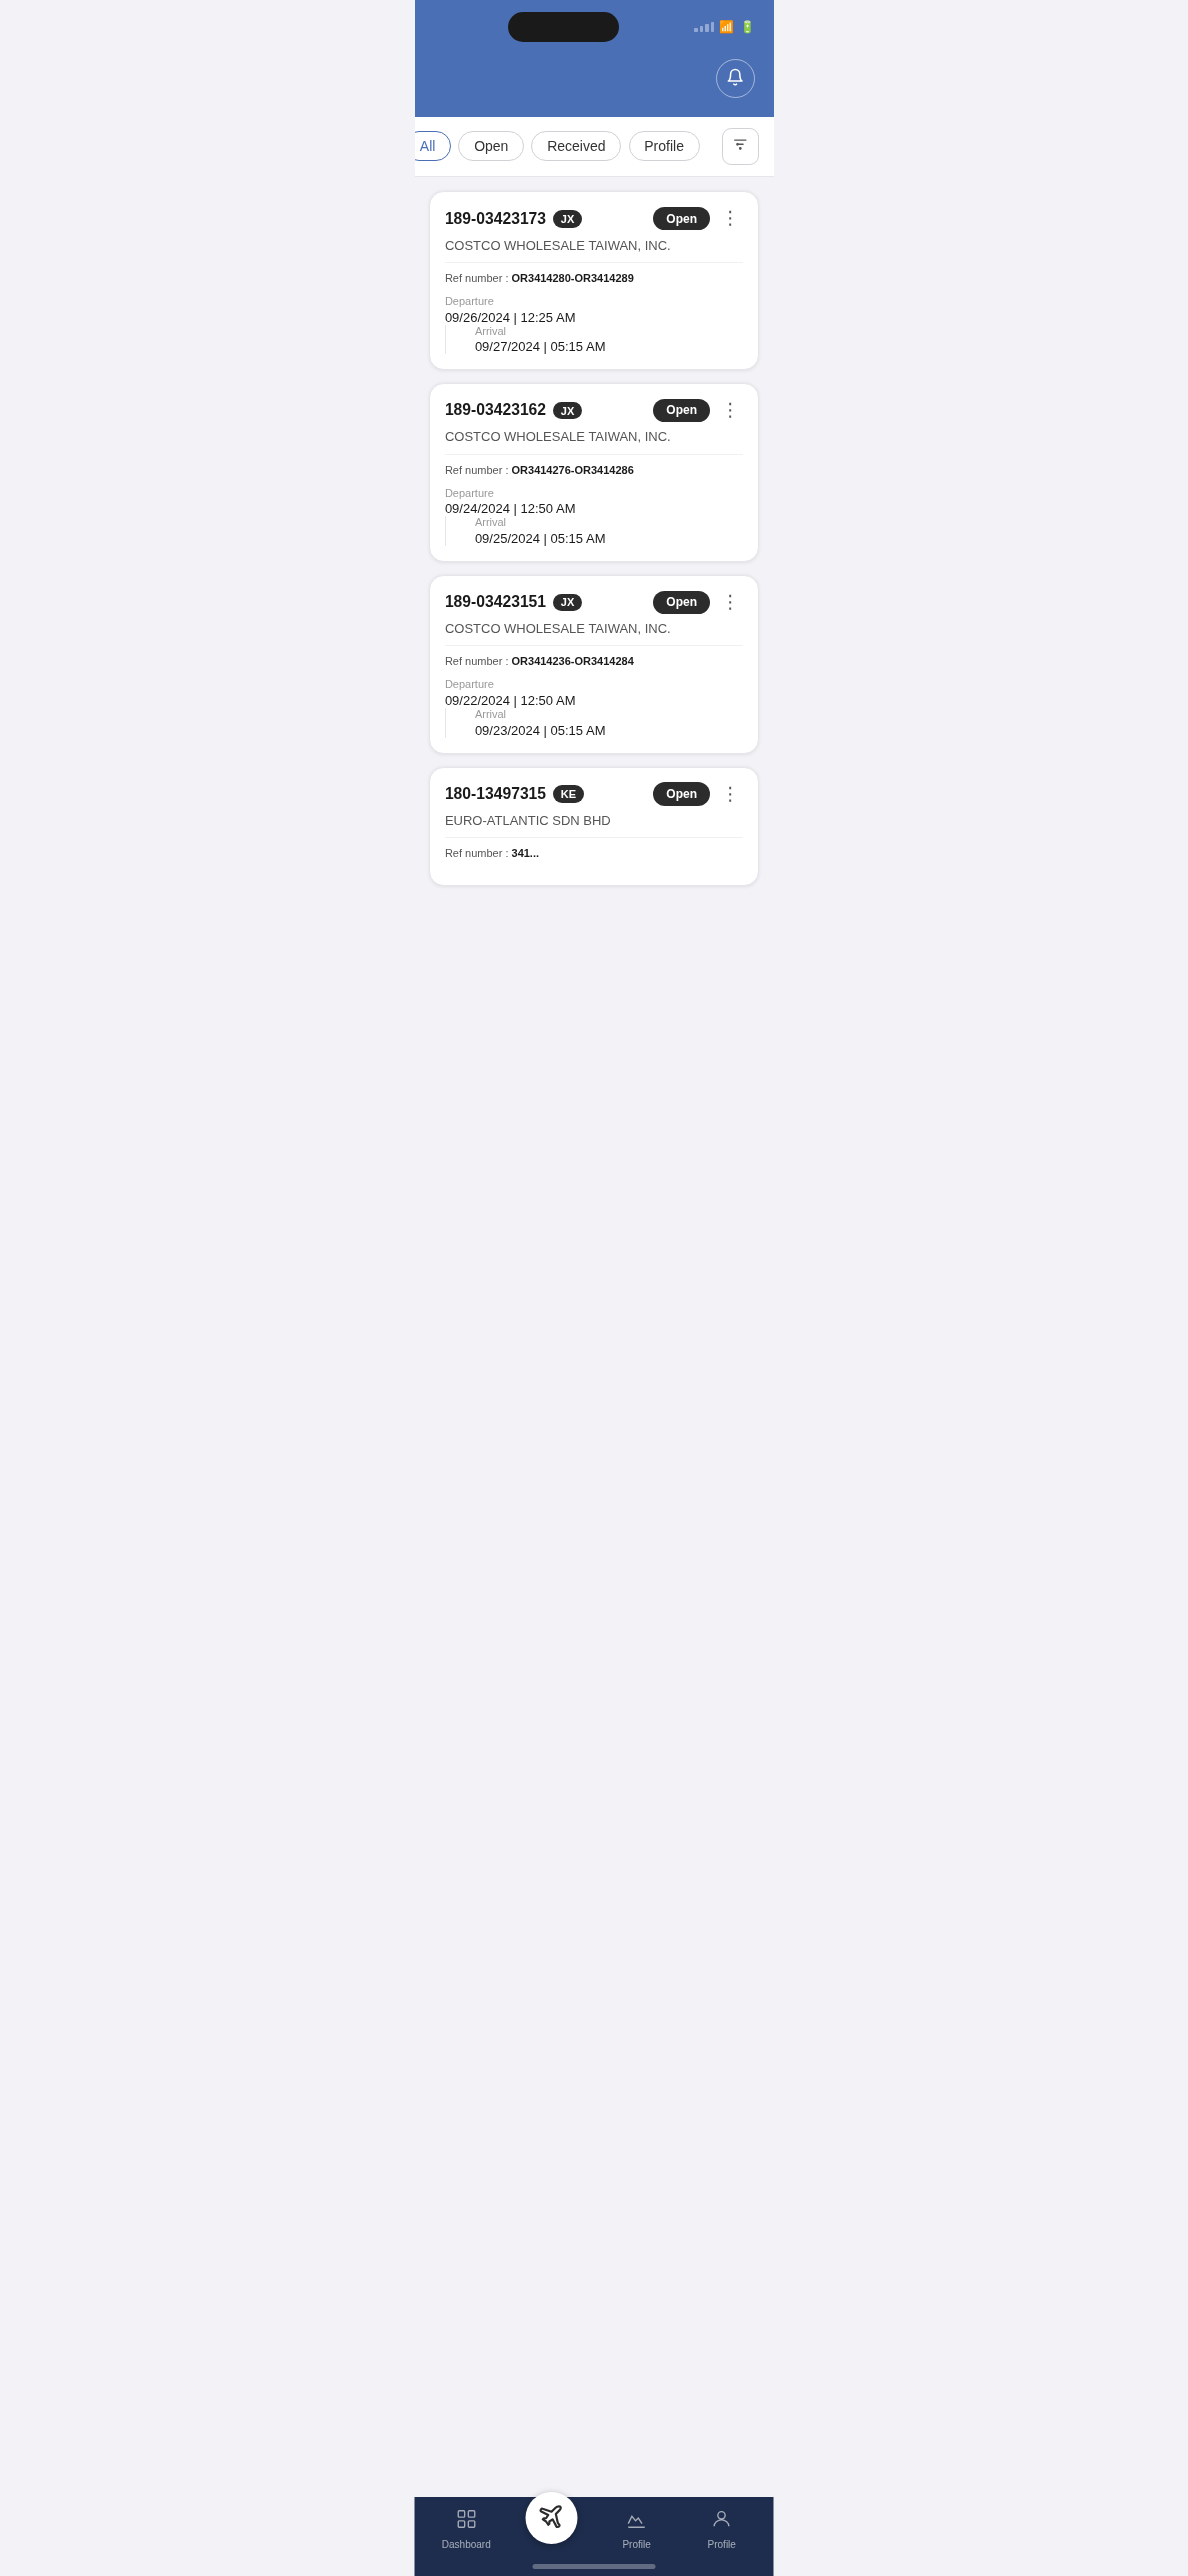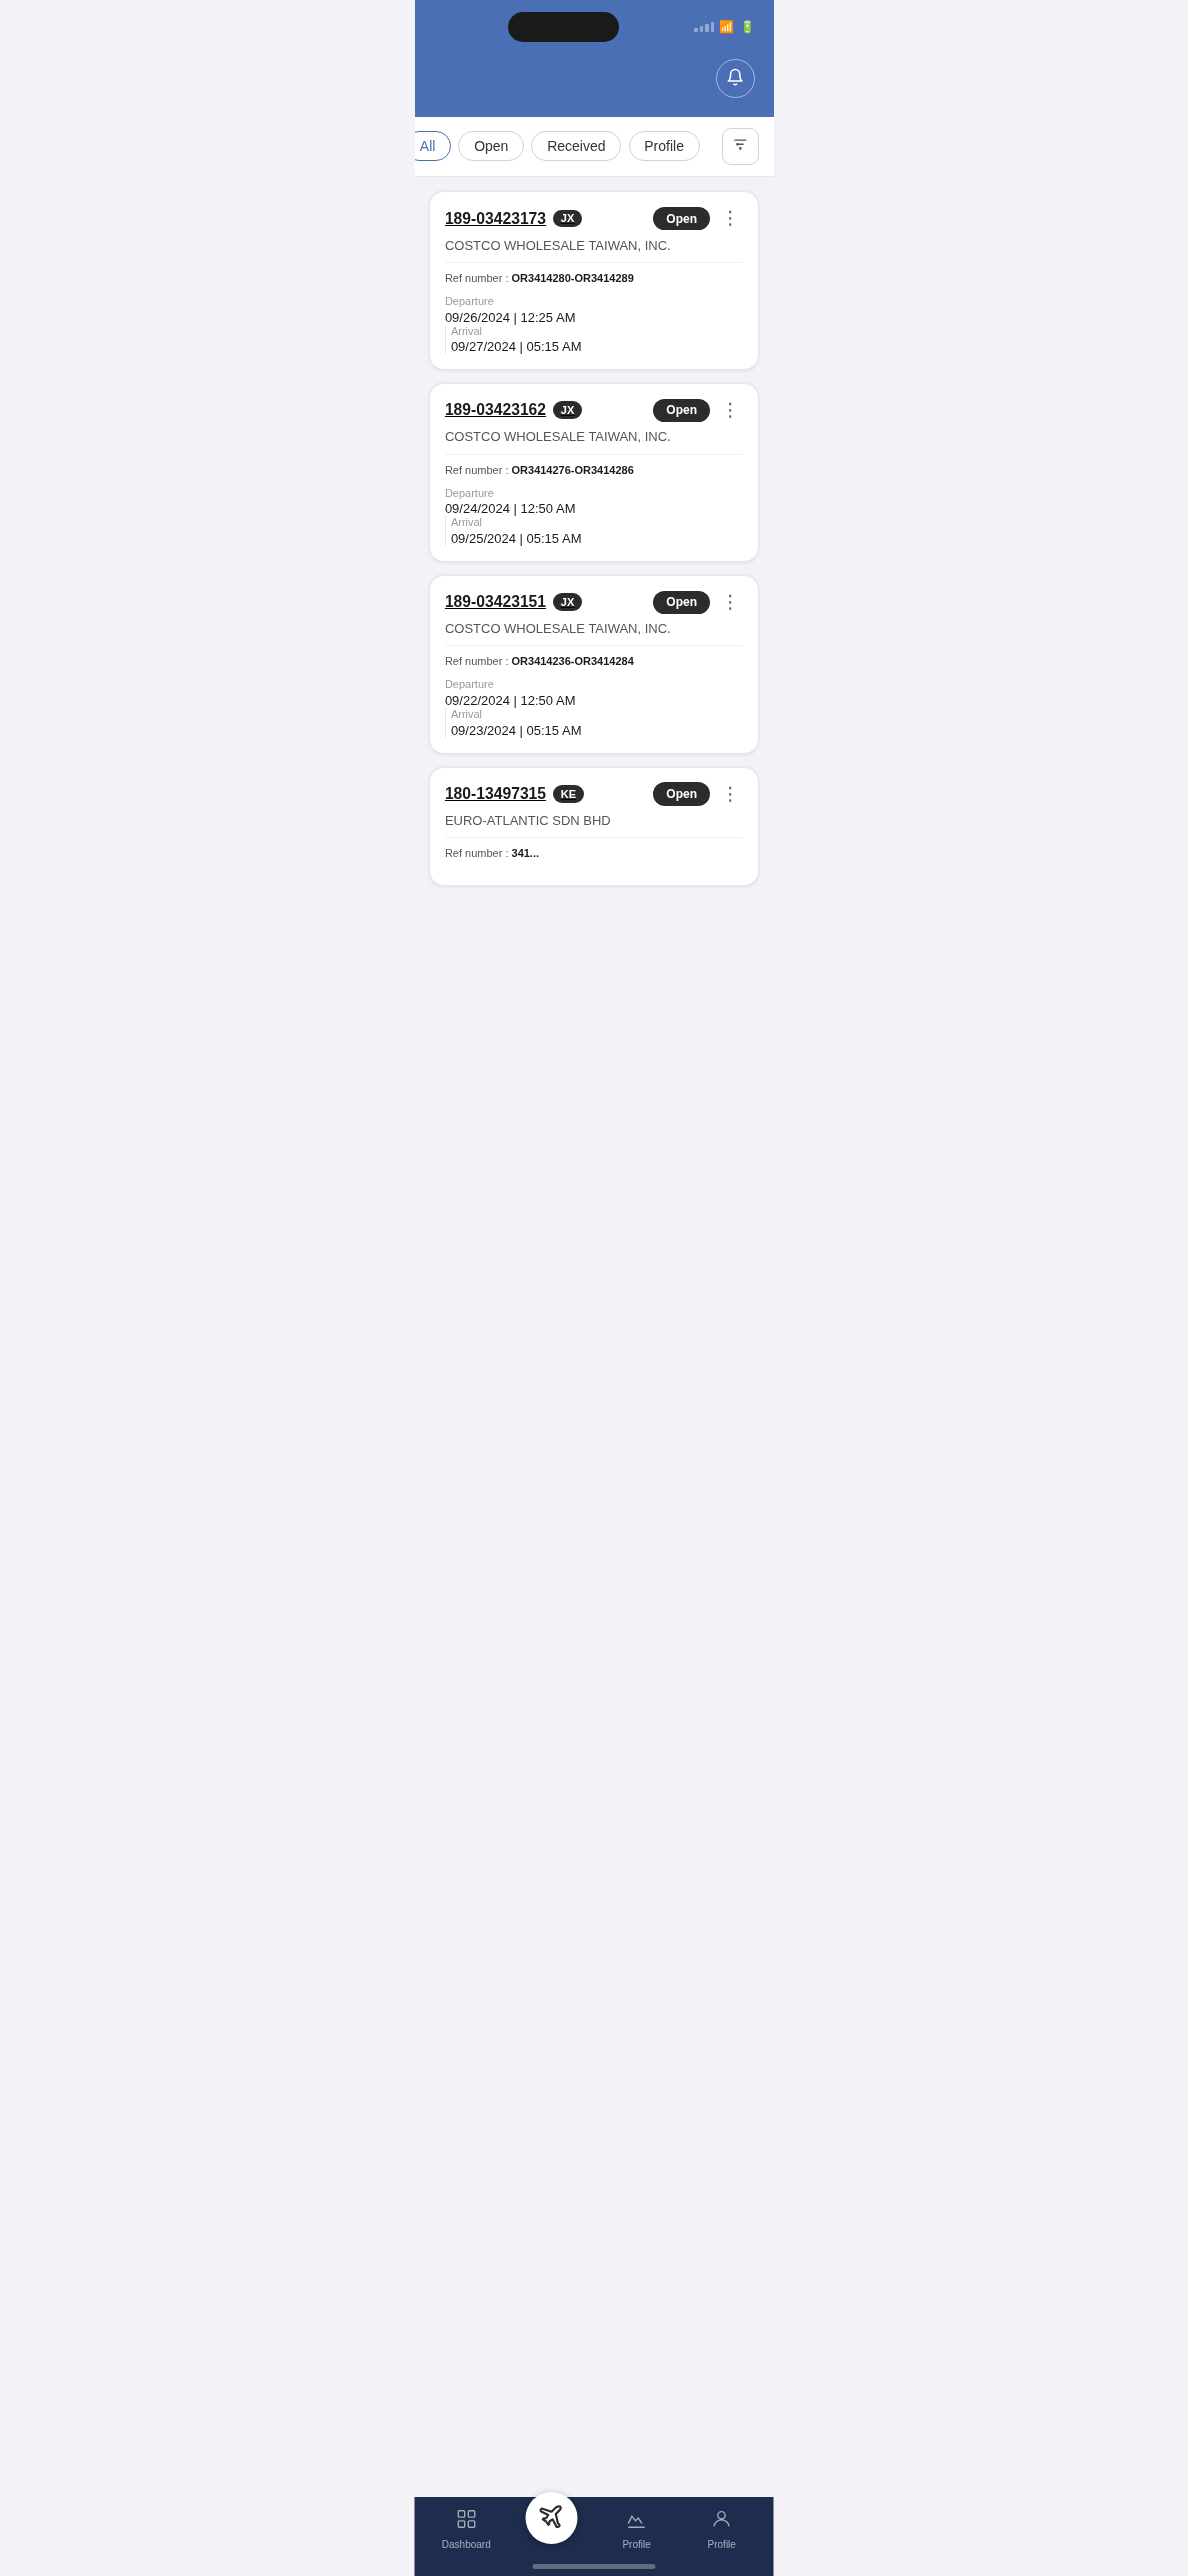--- a/index.html
+++ b/index.html
@@ -153,23 +153,22 @@
       border: 0.9px solid #e5e5ea;
     }
     .card-header {
       display: flex;
       align-items: center;
       justify-content: space-between;
       margin-bottom: 7.4px;
     }
     .card-header-left {
       display: flex;
-      align-items: flex-start;
+      align-items: flex-end;
       gap: 7.4px;
-      text-decoration: underline;
     }
     .card-id {
       font-size: 15.7px;
       font-weight: 700;
       color: #1a1a1a;
     }
     .carrier-badge {
       background: #2c2c2c;
       color: white;
       font-size: 11px;
@@ -219,21 +218,21 @@
     .card-times {
       display: flex;
       gap: 0;
       flex-direction: column;
     }
     .time-block {
       flex: 1;
     }
     .time-block + .time-block {
       border-left: 0.9px solid #e5e5ea;
-      padding-left: 5px;
+      padding-left: 29px;
     }
     .time-label {
       font-size: 11px;
       color: #999;
       margin-bottom: 2.8px;
     }
     .time-value {
       font-size: 13px;
       color: #1a1a1a;
       font-weight: 400;

